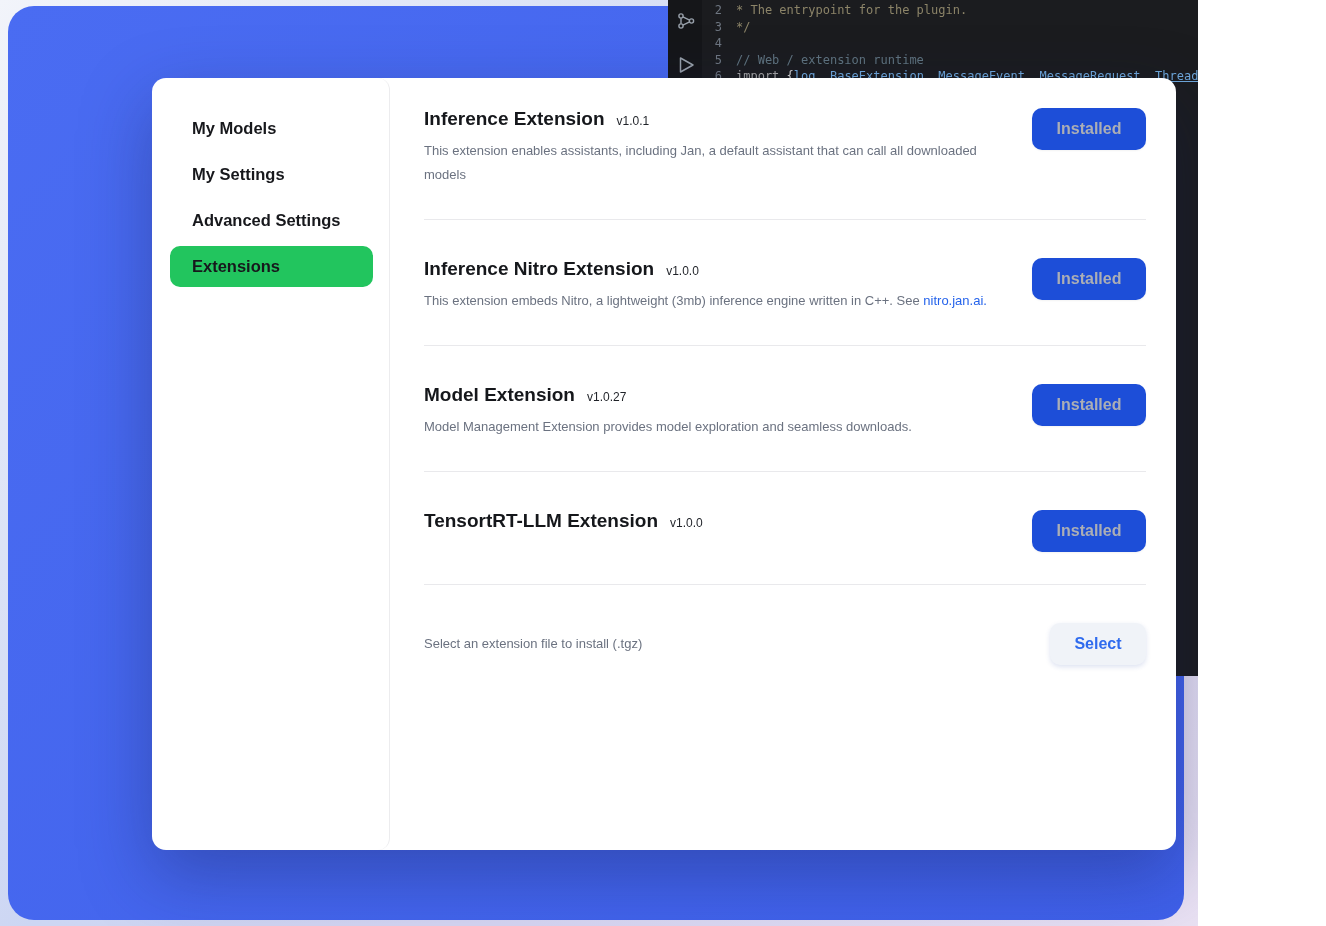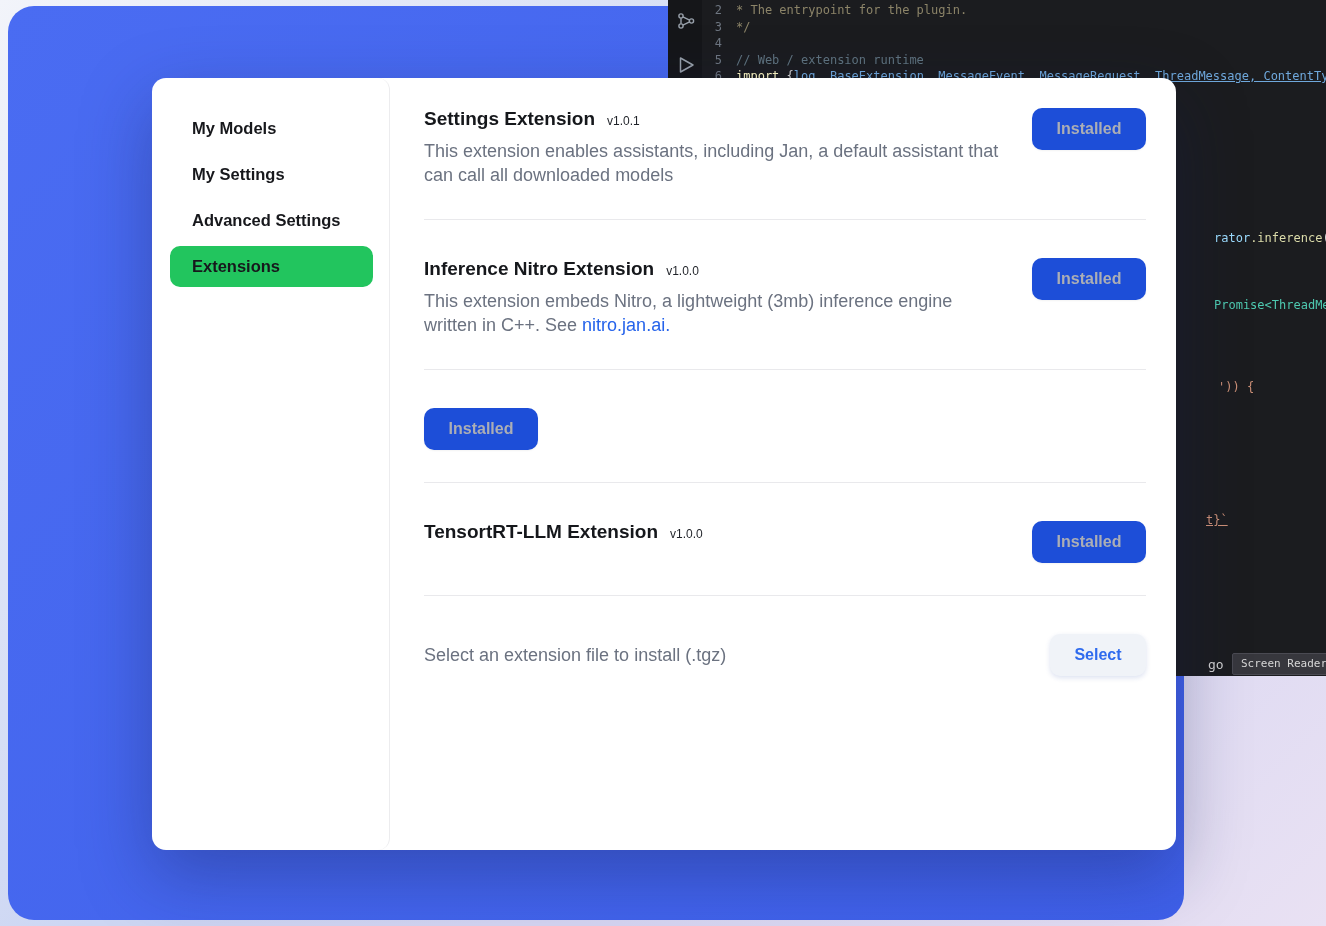--- a/index.html
+++ b/index.html
@@ -1,20 +1,20 @@
 <!DOCTYPE html>
 <html><head>
 <meta charset="utf-8">
 <style>
   * { margin:0; padding:0; box-sizing:border-box; }
   html,body { width:1326px; height:926px; }
   body { font-family:"Liberation Sans", sans-serif; }
 
   .stage {
-    position:relative; width:1326px; height:926px; overflow:hidden;
+    position:relative; width:1198px; height:926px; overflow:hidden;
     background:linear-gradient(135deg,#f2f4fa 0%,#ccd6f3 45%,#d5d5f2 65%,#e9e1f3 100%);
   }
 
   
   .blue-panel {
     position:absolute; left:8px; top:6px; width:1176px; height:914px;
     border-radius:26px;
     background:linear-gradient(135deg,#4a6cf2 0%,#3f60ea 100%);
   }
 
@@ -31,21 +31,21 @@
   }
   .activity .abtn { position:absolute; left:7px; width:22px; height:22px; display:flex; align-items:center; justify-content:center; }
   .abtn.a1 { top:10px; } .abtn.a2 { top:54px; }
 
   .code-area { position:absolute; left:34px; top:0; right:0; }
   .row { position:absolute; left:0; white-space:nowrap; }
   .r2{top:2px;} .r3{top:19px;} .r4{top:35px;} .r5{top:52px;} .r6{top:68px;}
   .ln { display:inline-block; width:34px; text-align:right; color:#6e7681; padding-right:14px; }
   .c-doc { color:#8c8468; }
   .c-comment { color:#5f737f; }
-  .c-kw { color:#fef9c3; }
+  .c-kw { color:#a3a3a3; }
   .c-punc { color:#d4d4d4; }
   .c-id { color:#6fa8dc; text-decoration:underline; }
 
   .frag { position:absolute; white-space:nowrap; }
   .frag1 { left:512px; top:230px; }
   .frag1 .fa { color:#9cdcfe;margin-top:16px; } .frag1 .fb { color:#dcdcaa; } .frag1 .fc { color:#d4d4d4; }
   .frag2 { left:512px; top:297px; color:#4ec9b0; }
   .frag3 { left:516px; top:379px; color:#ce9178; }
   .frag4 { left:504px; top:512px; color:#ce9178; text-decoration:underline; }
 
@@ -68,21 +68,21 @@
     font-size:16.5px; font-weight:700; color:#17181c;
     padding:11px 22px; border-radius:10px; margin-bottom:5px; cursor:pointer;
   }
   .nav-item.active { background:#22c55e; }
 
   .content { flex:1; padding:30px 30px 0 34px; }
   .entry { display:flex; justify-content:space-between; align-items:flex-start; }
   .entry-info { max-width:585px; }
   .entry-title { display:flex; align-items:baseline; gap:12px; font-size:19px; font-weight:700; color:#15171b; }
   .entry-version { font-size:12px; font-weight:500; color:#1f2228; }
-  .entry-desc { margin-top:9px; font-size:18px; line-height:24px; color:#6b7280; }
+  .entry-desc { margin-top:9px; font-size:13px; line-height:24px; color:#6b7280; }
   .link { color:#2563eb; cursor:pointer; }
   .btn {
     flex-shrink:0; min-width:114px; padding:12px 14px; text-align:center;
     border:none; border-radius:10px; background:#1d4ed8; color:#abaeb5;
     font-size:16px; font-weight:600; font-family:inherit; cursor:pointer;
     box-shadow:0 1px 2px rgba(0,0,0,.05);
   }
   .btn.select { min-width:96px; color:#2f6bee; background:#f0f3f8; box-shadow:0 2px 5px rgba(30,60,160,.15); }
   .divider { height:1px; background:#e9e9ec; margin:32px 0 38px; }
 </style>
@@ -147,21 +147,21 @@
       <div class="nav-item">Advanced Settings</div>
       <div class="nav-item active">Extensions</div>
     </aside>
 
     <main class="content">
 
       <section>
         <div class="entry">
           <div class="entry-info">
             <div class="entry-title">
-              <span>Settings Extension</span>
+              <span>Inference Extension</span>
               <span class="entry-version">v1.0.1</span>
             </div>
             <p class="entry-desc">This extension enables assistants, including Jan, a default assistant that can call all downloaded models</p>
           </div>
           <button class="btn">Installed</button>
         </div>
         <div class="divider"></div>
       </section>
 
       <section>
@@ -173,20 +173,27 @@
             </div>
             <p class="entry-desc"><span>This extension embeds Nitro, a lightweight (3mb) inference engine written in C++. See </span><span class="link">nitro.jan.ai.</span></p>
           </div>
           <button class="btn">Installed</button>
         </div>
         <div class="divider"></div>
       </section>
 
       <section>
         <div class="entry">
+          <div class="entry-info">
+            <div class="entry-title">
+              <span>Model Extension</span>
+              <span class="entry-version">v1.0.27</span>
+            </div>
+            <p class="entry-desc">Model Management Extension provides model exploration and seamless downloads.</p>
+          </div>
           <button class="btn">Installed</button>
         </div>
         <div class="divider"></div>
       </section>
 
       <section>
         <div class="entry">
           <div class="entry-info">
             <div class="entry-title">
               <span>TensortRT-LLM Extension</span>

